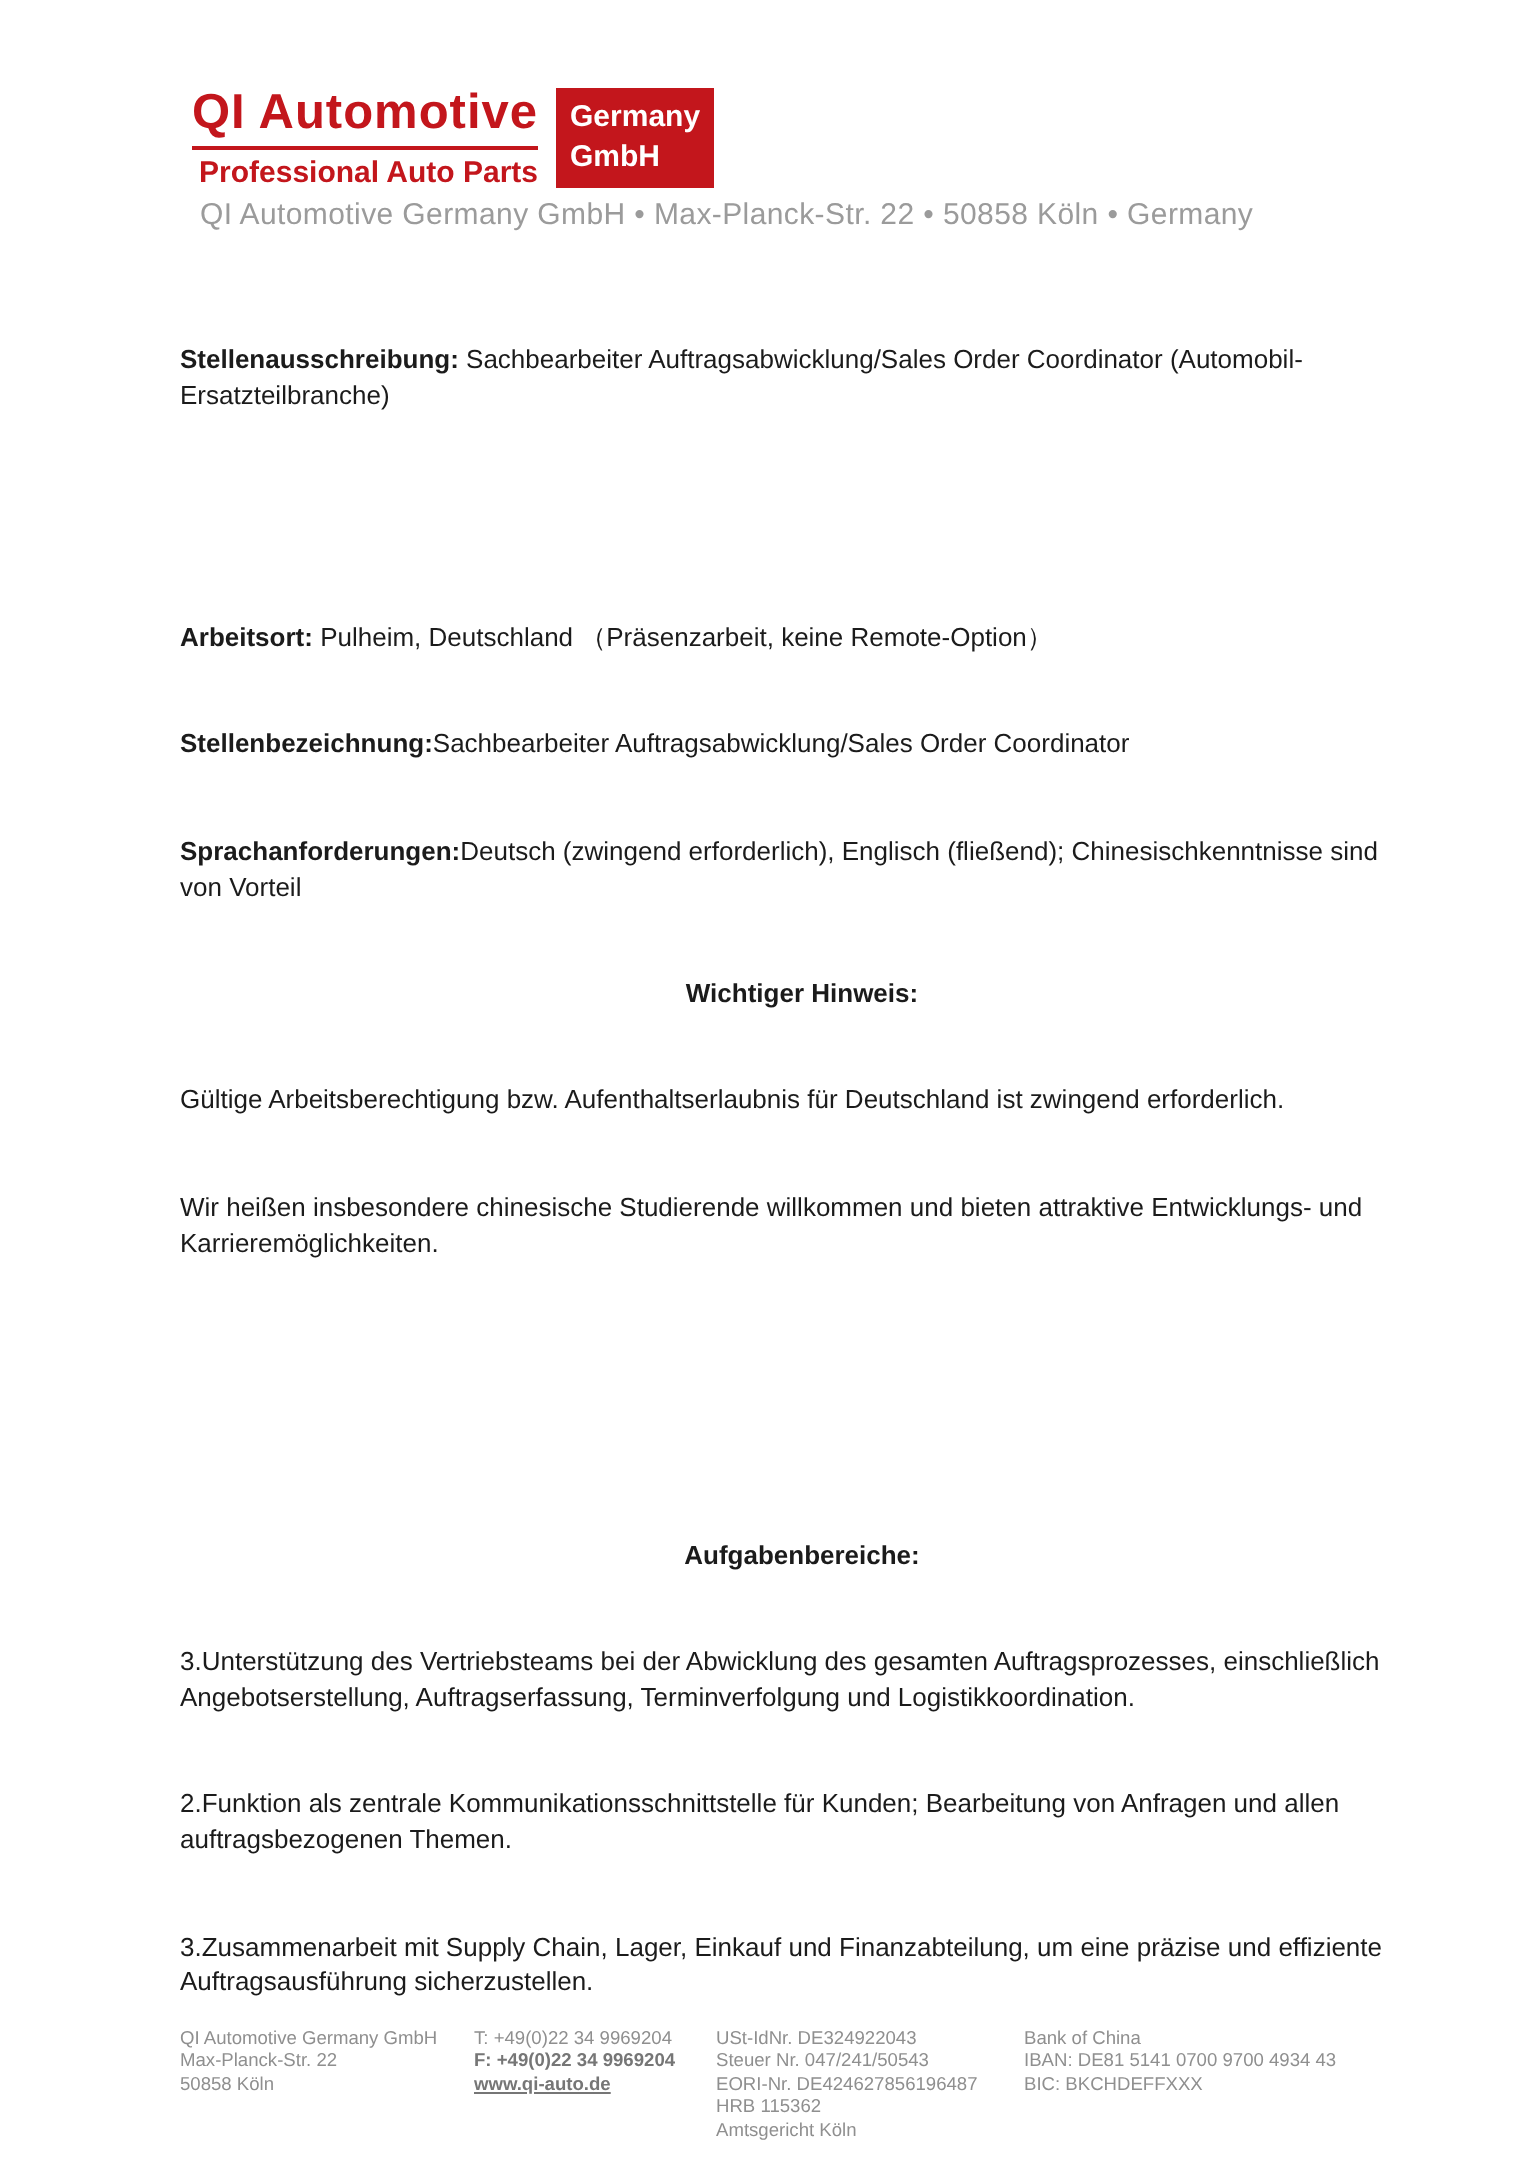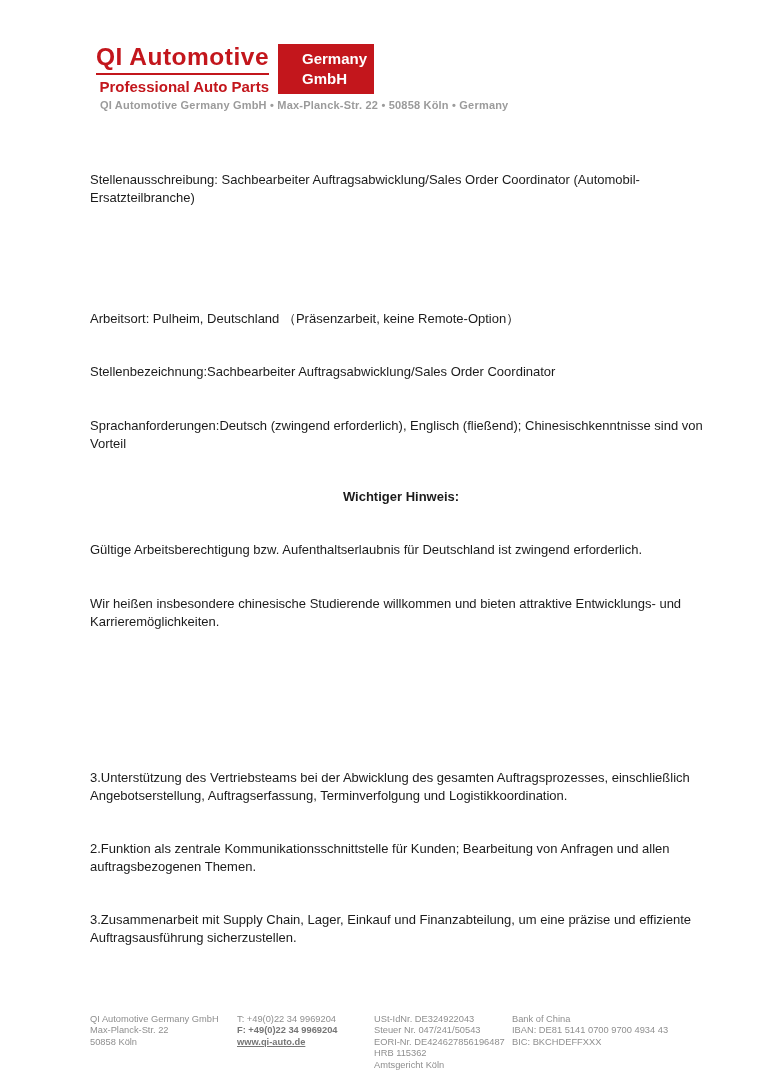--- a/index.html
+++ b/index.html
@@ -12,38 +12,38 @@
   
   .logo { position:absolute; left:96px; top:44px; display:flex; align-items:flex-start; gap:9px; }
   .logo-left { display:flex; flex-direction:column; }
   .brand {
     font-size:24.5px; font-weight:bold; color:#c3161c; line-height:1.05;
     letter-spacing:0.5px; padding-bottom:3px; border-bottom:2.5px solid #c3161c;
   }
   .tagline { align-self:flex-end; font-size:15px; font-weight:bold; color:#c3161c; margin-top:3px; }
   .badge {
     background:#c3161c; color:#ffffff; font-weight:bold; font-size:15px;
-    line-height:1.3; padding:5px 7px 6px 24px; min-width:74px;
+    line-height:1.3; padding:5px 7px 6px 7px; min-width:74px;
   }
   
-  .address { position:absolute; left:100px; top:99px; font-size:11px; color:#9b9b9b; letter-spacing:0.2px;font-weight:bold; }
+  .address { position:absolute; left:100px; top:99px; font-size:15px; color:#9b9b9b; letter-spacing:0.2px; }
   
   .body {
     position:absolute; left:90px; top:118px; width:622px;
     font-size:13px; line-height:17.8px; white-space:pre-wrap;
   }
   .blk { margin-bottom:14px; }
   .h { font-weight:bold;text-align:center; }
-  b { font-weight:normal;margin-top:24px; }
+  b { font-weight:bold;margin-top:24px; }
   
   .footer { position:absolute; left:0; top:1014px; width:768px; height:62px; font-size:9.3px; line-height:11.4px; color:#8f8f8f;padding-left:20px; }
   .fcol { position:absolute; top:0; white-space:nowrap; }
   .fcol-1 { left:90px; }
   .fcol-2 { left:237px; }
-  .fcol-3 { left:374px; }
+  .fcol-3 { left:358px; }
   .fcol-4 { left:512px; }
   .fbold { font-weight:bold; color:#767676; }
   .flink { font-weight:bold; color:#767676; text-decoration:underline; cursor:pointer; }
 </style>
 </head>
 <body>
 
 <div class="page">
 
   <div class="logo">
@@ -66,20 +66,21 @@
     <div class="blk">
       <div><b>Arbeitsort:</b><span> Pulheim, Deutschland （Präsenzarbeit, keine Remote-Option）</span></div>
       <div><b>Stellenbezeichnung:</b><span>Sachbearbeiter Auftragsabwicklung/Sales Order Coordinator</span></div>
       <div><b>Sprachanforderungen:</b><span>Deutsch (zwingend erforderlich), Englisch (fließend); Chinesischkenntnisse sind von Vorteil</span></div>
       <div class="h">Wichtiger Hinweis:</div>
       <div>Gültige Arbeitsberechtigung bzw. Aufenthaltserlaubnis für Deutschland ist zwingend erforderlich.</div>
       <div>Wir heißen insbesondere chinesische Studierende willkommen und bieten attraktive Entwicklungs- und Karrieremöglichkeiten.</div>
     </div>
 
     <div class="blk">
+      <div class="h">Aufgabenbereiche:</div>
       <div>3.Unterstützung des Vertriebsteams bei der Abwicklung des gesamten Auftragsprozesses, einschließlich Angebotserstellung, Auftragserfassung, Terminverfolgung und Logistikkoordination.</div>
       <div>2.Funktion als zentrale Kommunikationsschnittstelle für Kunden; Bearbeitung von Anfragen und allen auftragsbezogenen Themen.</div>
       <div>3.Zusammenarbeit mit Supply Chain, Lager, Einkauf und Finanzabteilung, um eine präzise und effiziente Auftragsausführung sicherzustellen.</div>
       
       
       
     </div>
 
     
 

